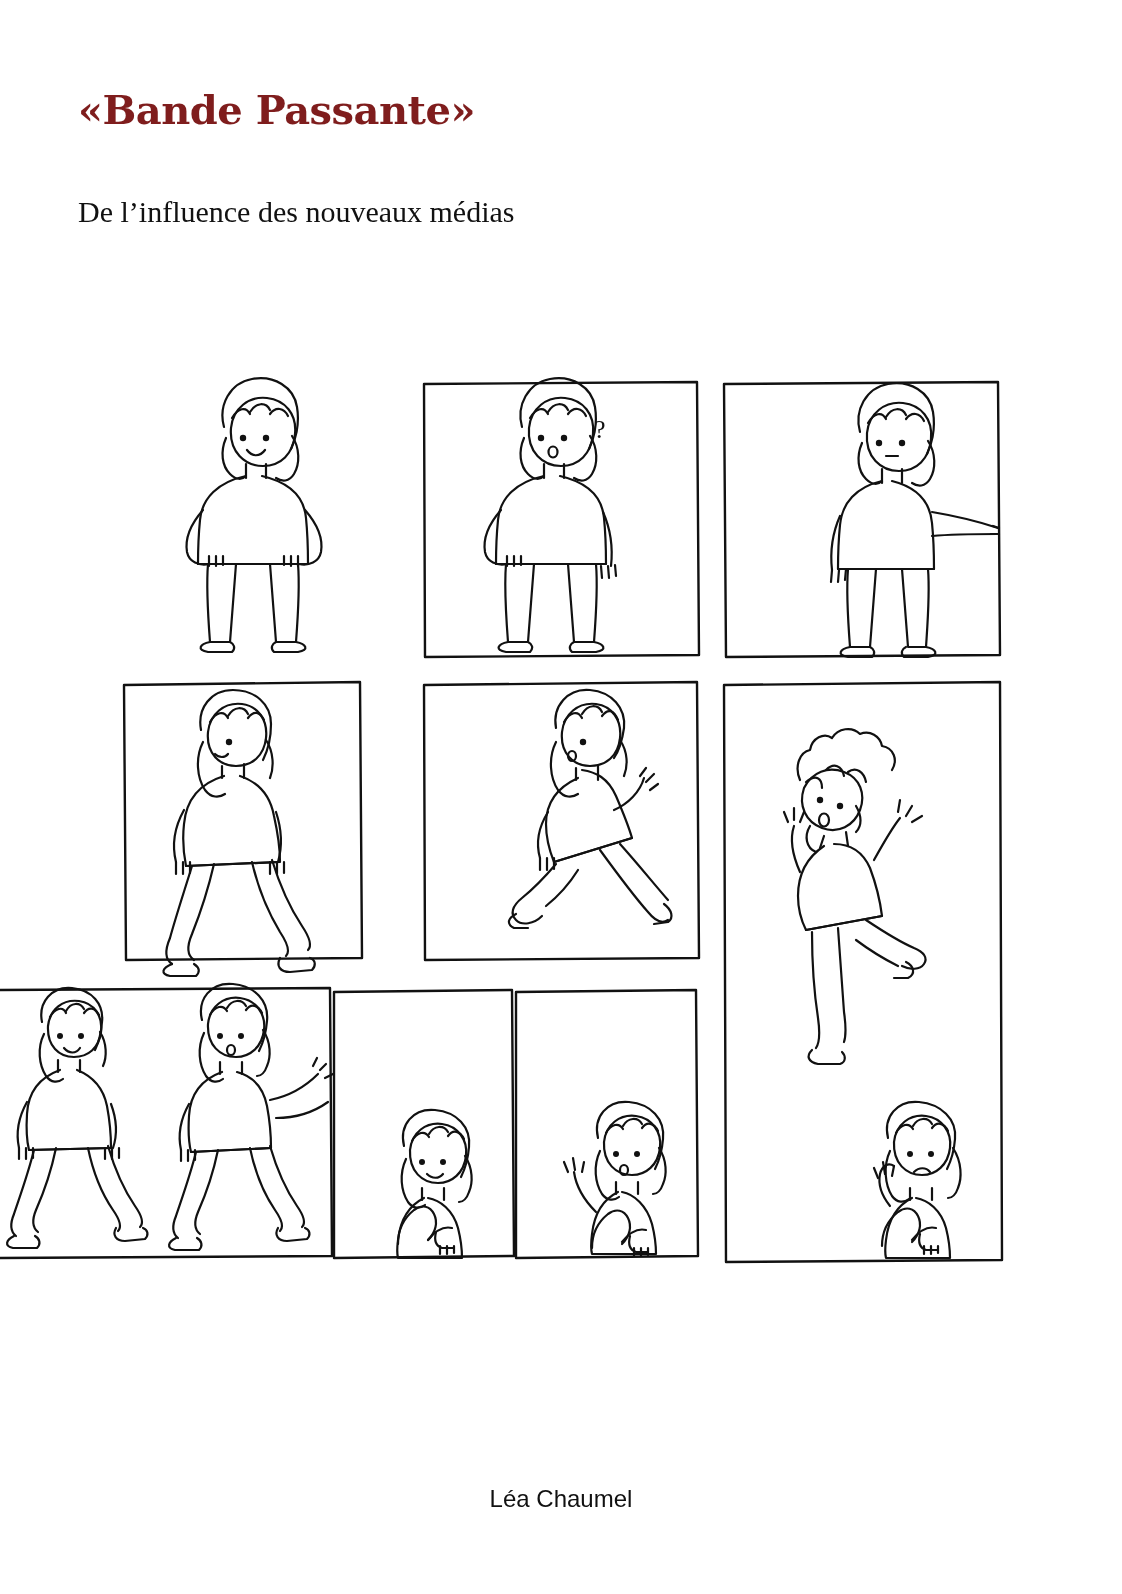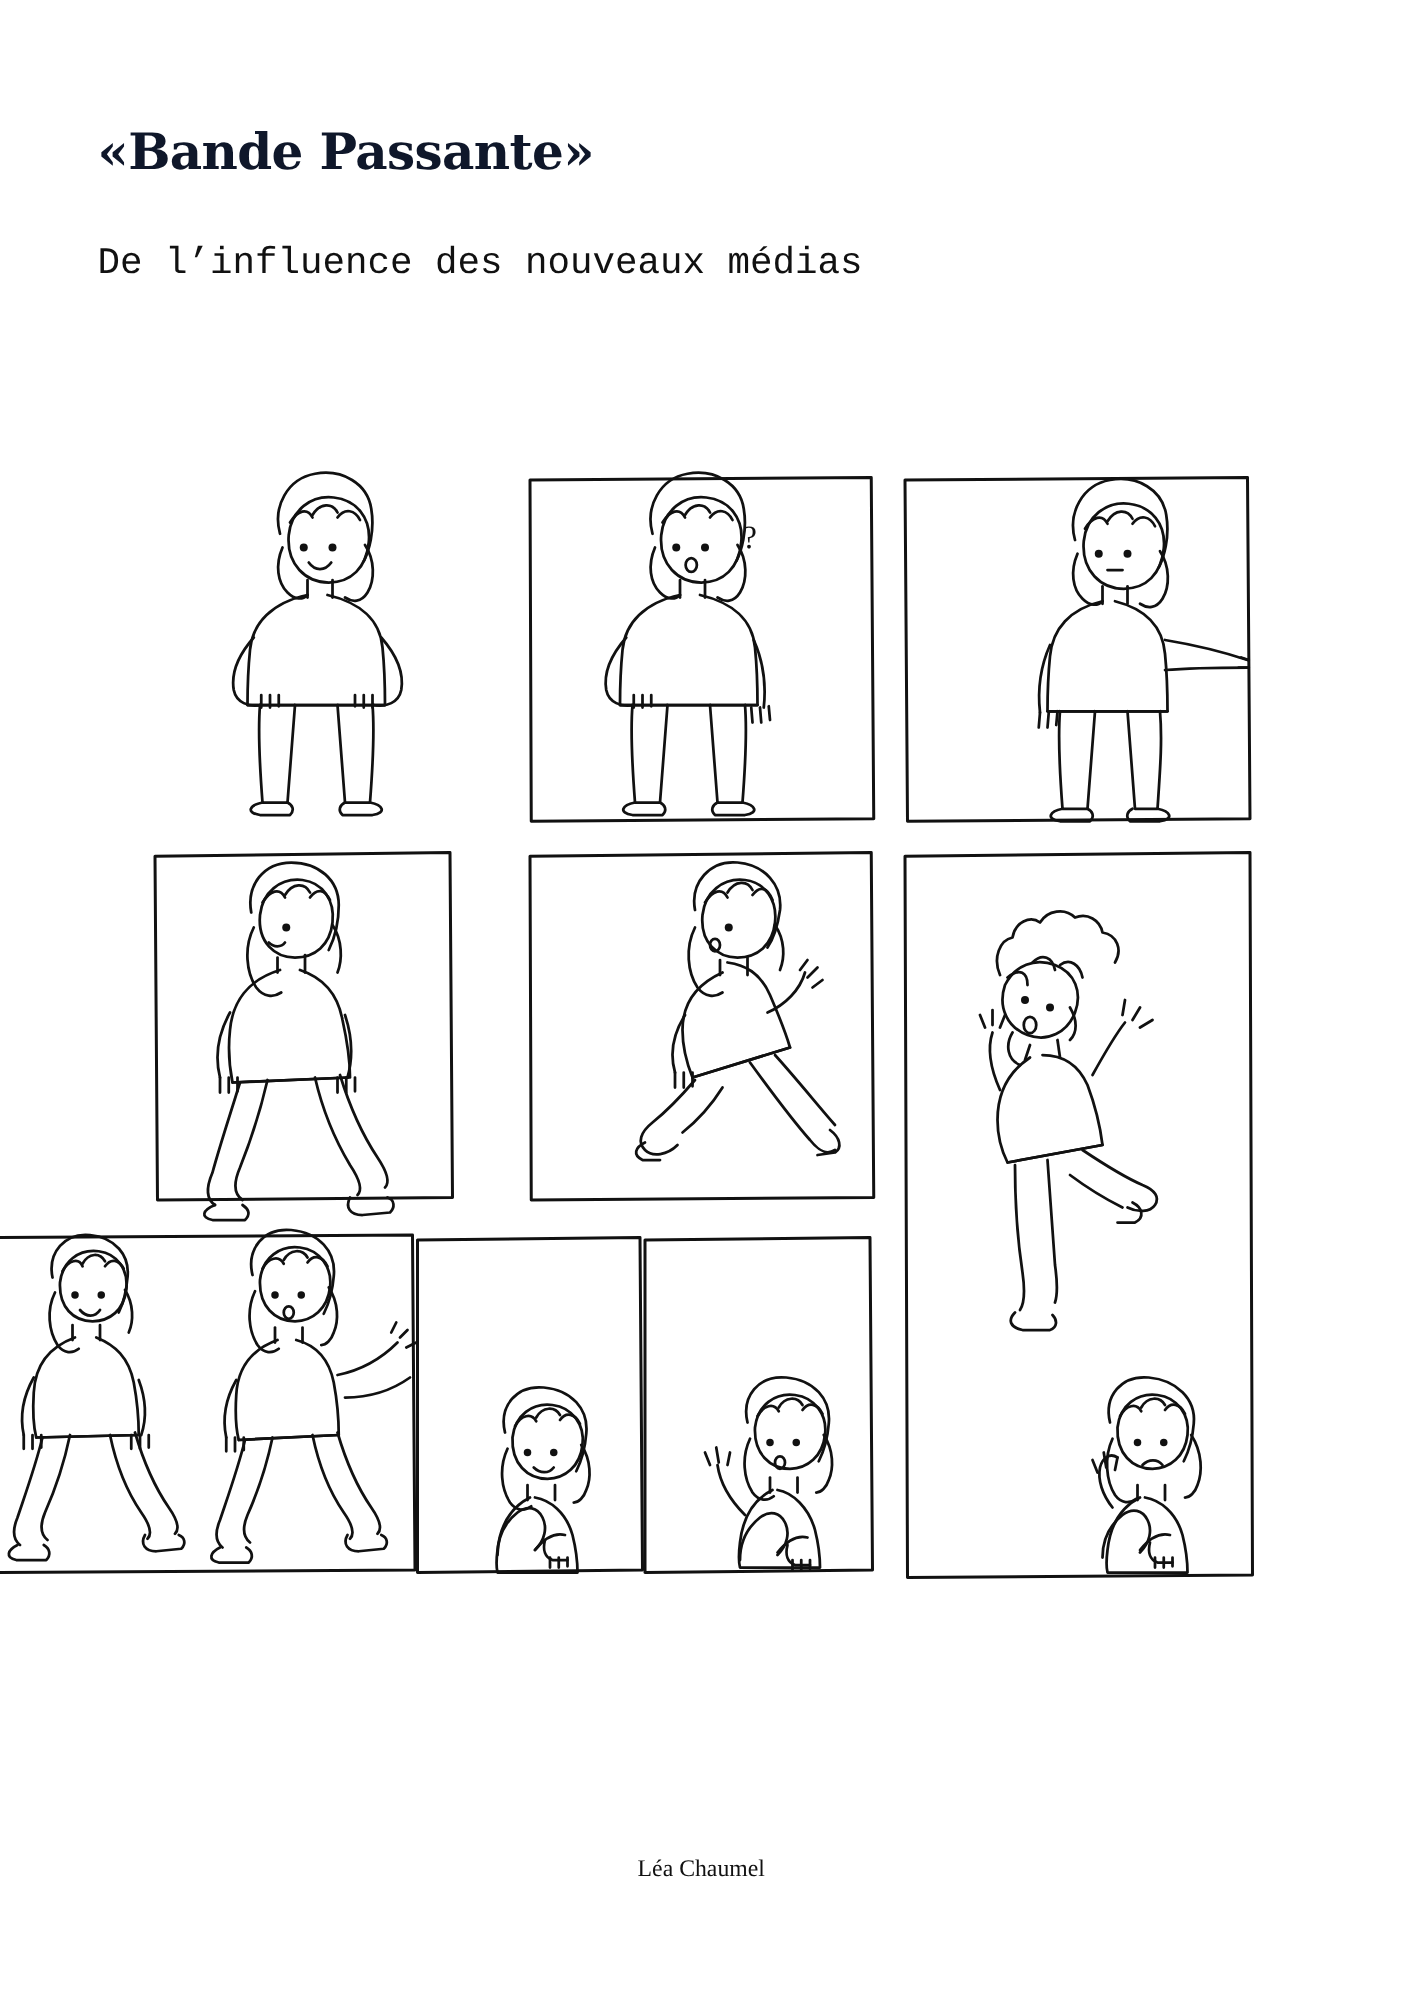--- a/index.html
+++ b/index.html
@@ -15,46 +15,46 @@
     color: #111111;
     overflow: hidden;
   }
   .page {
     position: absolute;
     inset: 0;
   }
   .title {
     position: absolute;
     left: 78px;
-    top: 98px;
+    top: 86px;
     font-family: "DejaVu Serif", serif;
     font-weight: 700;
     font-size: 40px;
     letter-spacing: -0.5px;
-    color: #0f172a;
+    color: #7f1d1d;
     white-space: nowrap;
   }
   .subtitle {
     position: absolute;
     left: 78px;
     top: 190px;
-    font-family: Liberation Mono, monospace;
+    font-family: Liberation Serif, serif;
     font-size: 30px;
     line-height: 1.45;
     color: #111;
   }
   .subtitle .line { display: block; }
   .credit {
     position: absolute;
     left: 0;
     right: 0;
     top: 1485px;
     text-align: center;
-    font-family: Liberation Serif, serif;
-    font-size: 19px;
+    font-family: Liberation Sans, sans-serif;
+    font-size: 24px;
     color: #111;
   }
   .comic {
     position: absolute;
     left: 0;
     top: 360px;
     width: 1122px;
     height: 920px;
   }
   .comic svg {

